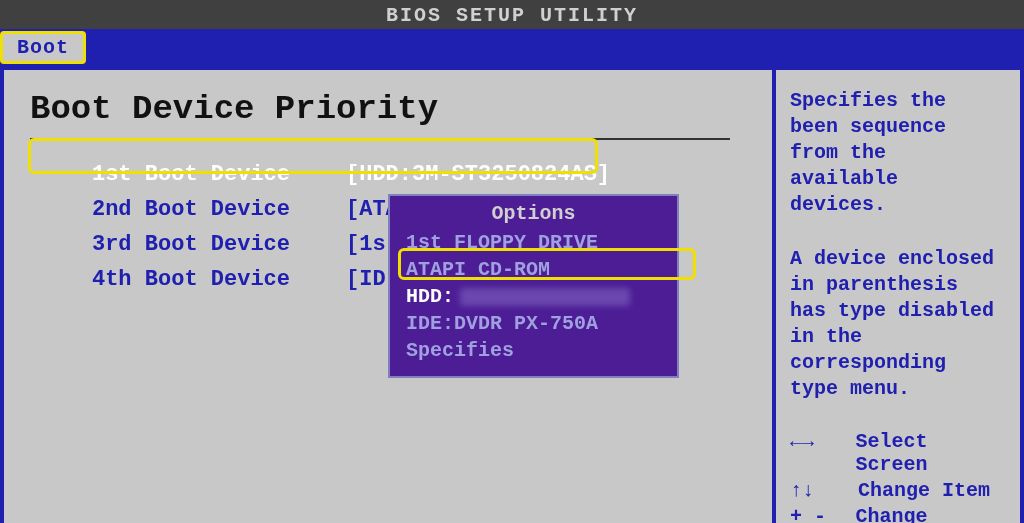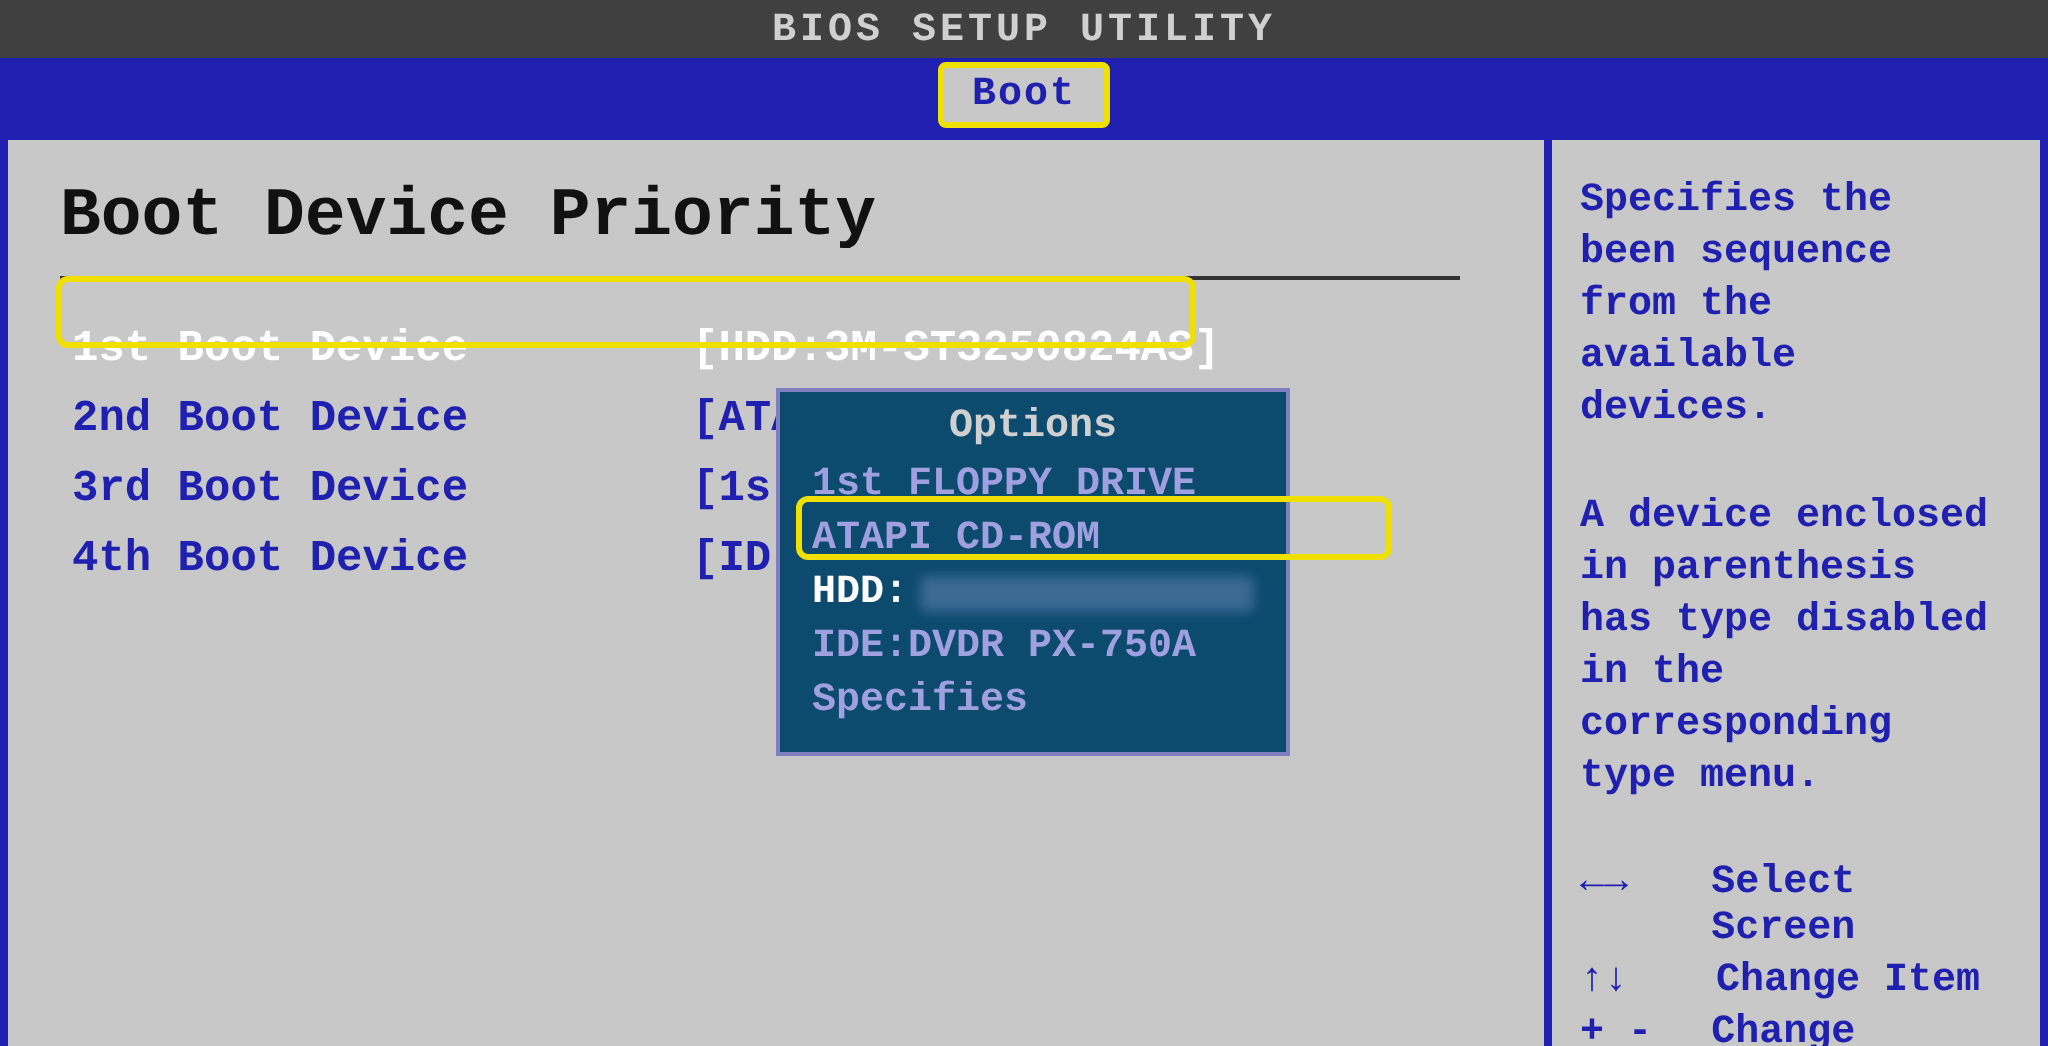--- a/index.html
+++ b/index.html
@@ -15,21 +15,21 @@
   .header {
     background: #404040;
     color: #d0d0d0;
     text-align: center;
     padding: 4px 0 2px;
     font-size: 20px;
     letter-spacing: 2px;
   }
   .tabbar {
     background: #2020b0;
-    text-align: center;
+    text-align: left;
     padding: 2px 0 6px;
   }
   .tab {
     display: inline-block;
     background: #c8c8c8;
     color: #2020b0;
     padding: 2px 14px;
     font-size: 20px;
     letter-spacing: 1px;
     border: 3px solid #f0e000;
@@ -61,40 +61,40 @@
   .bootrow {
     display: flex;
     font-size: 22px;
     color: #2020b0;
     padding: 4px 6px;
     margin-bottom: 2px;
   }
   .bootrow.selected {
     color: #fff;
   }
-  .bootlabel { width: 310px; }
+  .bootlabel { width: 310px; text-align: center; }
   .bootval { }
   .highlight-box {
     position: absolute;
     border: 3px solid #f0e000;
     border-radius: 6px;
     pointer-events: none;
   }
   .hl-row1 {
     top: 68px;
     left: 24px;
     width: 570px;
     height: 36px;
   }
   .options-popup {
     position: absolute;
     top: 124px;
     left: 384px;
-    width: 257px;
-    background: #0c4a6e;
+    width: 291px;
+    background: #4c1d95;
     color: #d0d0d0;
     padding: 8px 14px 14px;
     box-shadow: inset 0 0 0 2px #8080c0;
     font-size: 20px;
   }
   .options-title {
     text-align: center;
     color: #d0d0d0;
     margin-bottom: 4px;
   }

